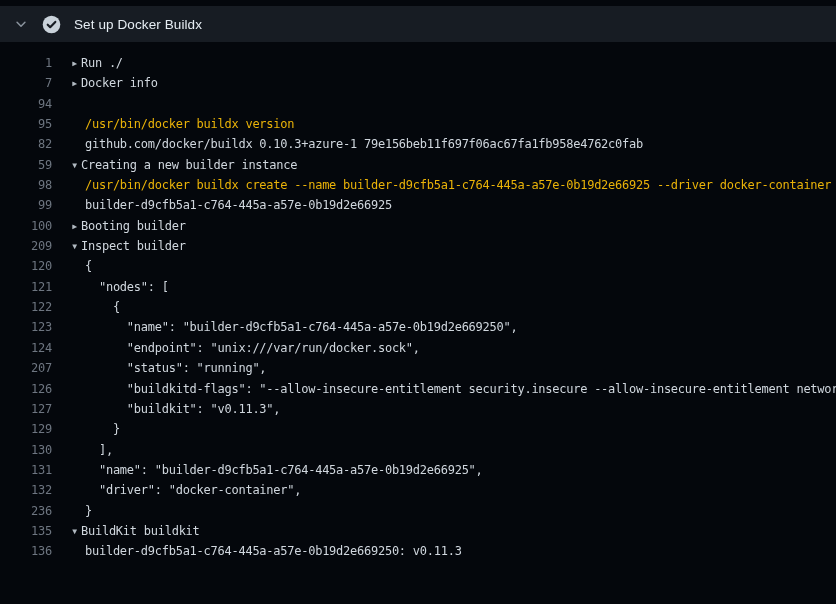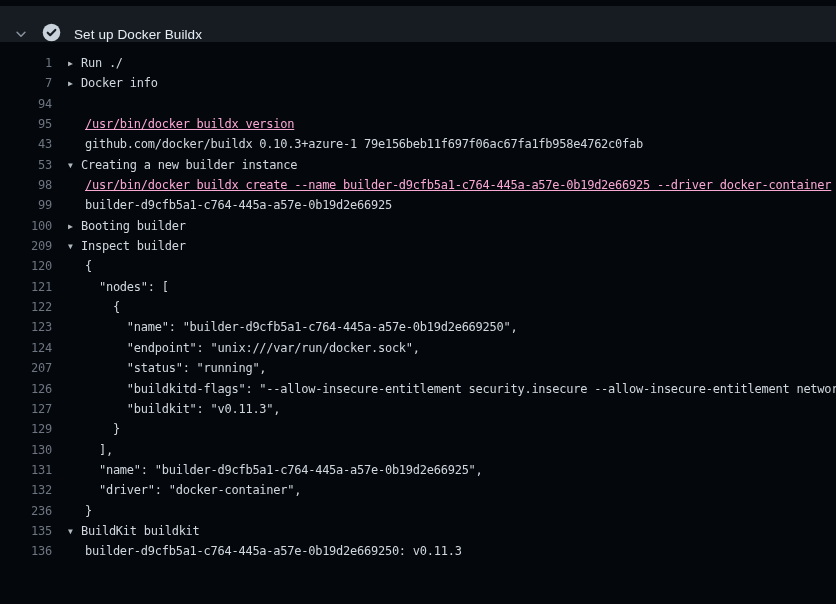--- a/index.html
+++ b/index.html
@@ -7,21 +7,21 @@
   body {
     background: #04070c;
     font-family: "Liberation Sans", sans-serif;
   }
   .step-header {
     position: absolute;
     left: 0; top: 6px;
     width: 836px; height: 36px;
     background: #171c23;
     display: flex;
-    align-items: flex-end;
+    align-items: center;
     padding-left: 13px;
     cursor: pointer;
   }
   .chev-icon {
     width: 16px; height: 16px;
     display: inline-flex;
     align-items: center;
     justify-content: center;
     flex: 0 0 auto;
   }
@@ -52,22 +52,22 @@
     overflow: hidden;
     display: flex;
   }
   .num {
     flex: 0 0 52px;
     width: 52px;
     text-align: right;
     color: #6e7681;
     user-select: none;
   }
-  .content { color: #d0d7de; }
-  .content.cmd { color: #f9a8d4; text-decoration: underline; }
+  .content { color: #d0d7de; text-align: center; }
+  .content.cmd { color: #eab308; }
   .content.grp { padding-left: 16px; cursor: pointer; }
   .content.out { padding-left: 33px; }
   .arrow {
     display: inline-block;
     width: 13px;
     font-size: 8px;
     color: #b0b8c0;
     vertical-align: 1px;
   }
 </style>
@@ -87,22 +87,22 @@
     </svg>
   </span>
   <span class="step-title">Set up Docker Buildx</span>
 </div>
 
 <div class="log">
     <div class="row"><span class="num">1</span><span class="content grp"><span class="arrow">▶</span><span>Run ./</span></span></div>
     <div class="row"><span class="num">7</span><span class="content grp"><span class="arrow">▶</span><span>Docker info</span></span></div>
     <div class="row"><span class="num">94</span></div>
     <div class="row"><span class="num">95</span><span class="content cmd out">/usr/bin/docker buildx version</span></div>
-    <div class="row"><span class="num">43</span><span class="content out">github.com/docker/buildx 0.10.3+azure-1 79e156beb11f697f06ac67fa1fb958e4762c0fab</span></div>
-    <div class="row"><span class="num">53</span><span class="content grp"><span class="arrow">▼</span><span>Creating a new builder instance</span></span></div>
+    <div class="row"><span class="num">82</span><span class="content out">github.com/docker/buildx 0.10.3+azure-1 79e156beb11f697f06ac67fa1fb958e4762c0fab</span></div>
+    <div class="row"><span class="num">59</span><span class="content grp"><span class="arrow">▼</span><span>Creating a new builder instance</span></span></div>
     <div class="row"><span class="num">98</span><span class="content cmd out">/usr/bin/docker buildx create --name builder-d9cfb5a1-c764-445a-a57e-0b19d2e66925 --driver docker-container</span></div>
     <div class="row"><span class="num">99</span><span class="content out">builder-d9cfb5a1-c764-445a-a57e-0b19d2e66925</span></div>
     <div class="row"><span class="num">100</span><span class="content grp"><span class="arrow">▶</span><span>Booting builder</span></span></div>
     <div class="row"><span class="num">209</span><span class="content grp"><span class="arrow">▼</span><span>Inspect builder</span></span></div>
     <div class="row"><span class="num">120</span><span class="content out">{</span></div>
     <div class="row"><span class="num">121</span><span class="content out">  "nodes": [</span></div>
     <div class="row"><span class="num">122</span><span class="content out">    {</span></div>
     <div class="row"><span class="num">123</span><span class="content out">      "name": "builder-d9cfb5a1-c764-445a-a57e-0b19d2e669250",</span></div>
     <div class="row"><span class="num">124</span><span class="content out">      "endpoint": "unix:///var/run/docker.sock",</span></div>
     <div class="row"><span class="num">207</span><span class="content out">      "status": "running",</span></div>

